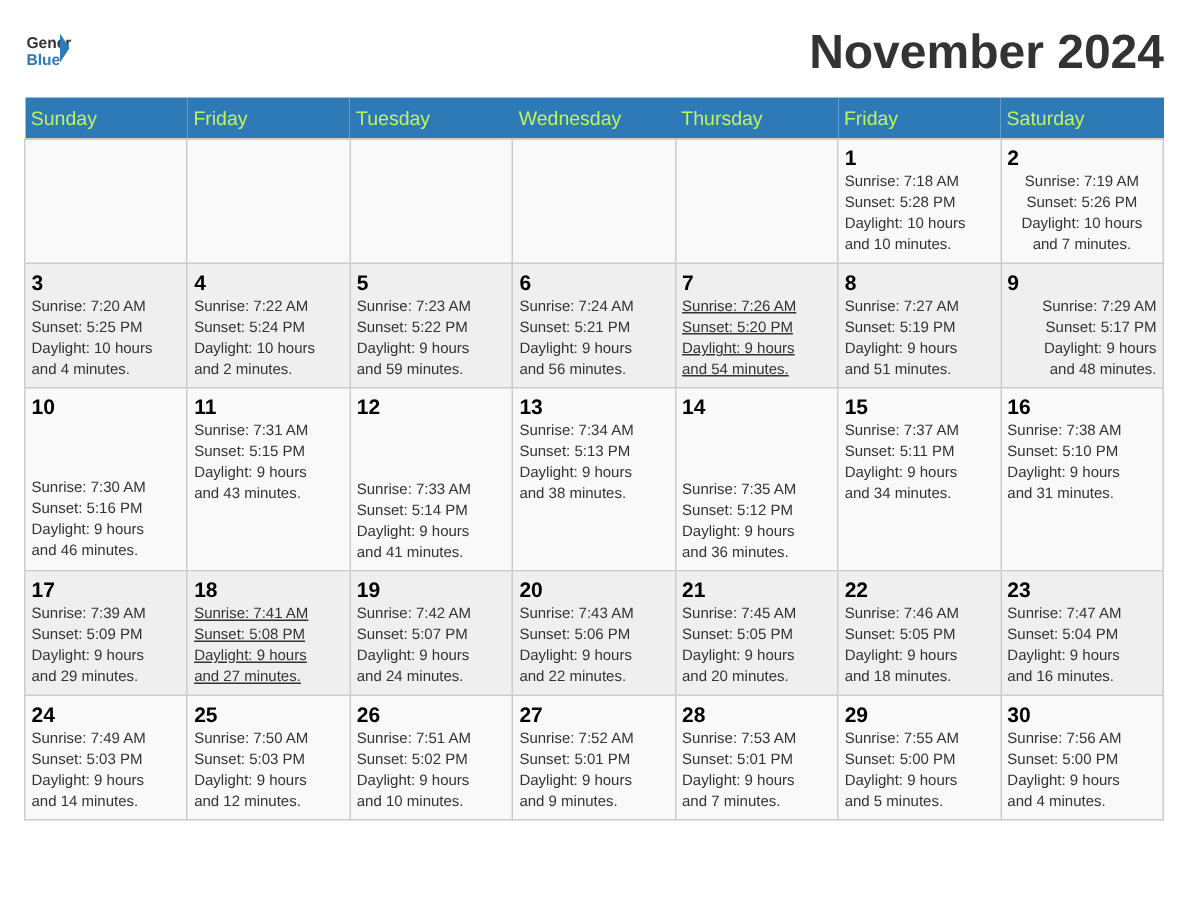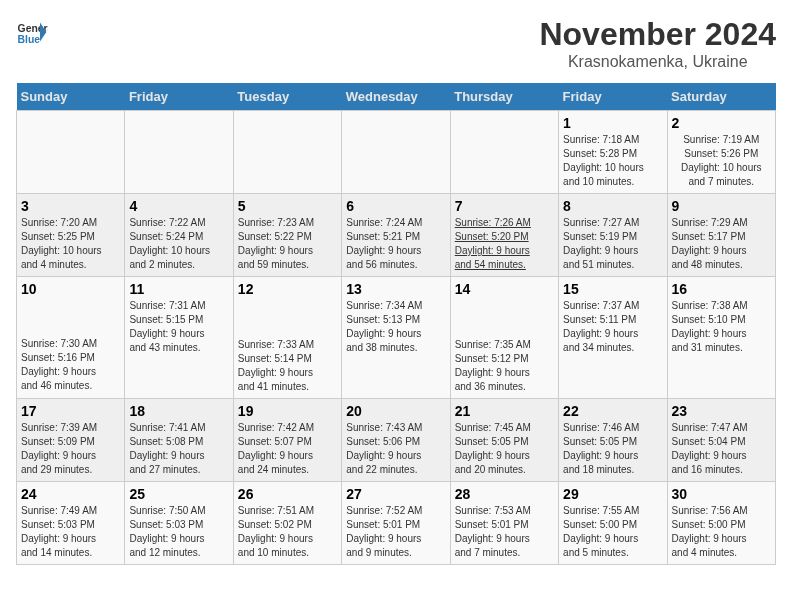--- a/index.html
+++ b/index.html
@@ -37,25 +37,25 @@
       font-size: 16px;
       color: #555;
     }
     table {
       width: 100%;
       border-collapse: collapse;
       font-size: 11px;
     }
     thead tr th {
       background-color: #2e7ab6;
-      color: #e5e5e5;
+      color: #bef264;
       padding: 6px 4px;
       text-align: left;
       font-size: 13px;
-      font-weight: bold;
+      font-weight: normal;
     }
     tbody tr td {
       border: 1px solid #ccc;
       vertical-align: top;
       padding: 4px;
       width: calc(100% / 7);
       height: 80px;
     }
     tbody tr:nth-child(odd) td {
       background-color: #f9f9f9;
@@ -84,21 +84,20 @@
 <div class="header-area">
   <div class="logo">
     <svg class="logo-icon" viewBox="0 0 40 40">
       <text x="2" y="20" font-size="13" font-weight="bold" fill="#333">General</text>
       <text x="2" y="34" font-size="13" font-weight="bold" fill="#2e7ab6">Blue</text>
       <polygon points="30,8 38,20 30,32" fill="#2e7ab6"></polygon>
     </svg>
   </div>
   <div class="title-area">
     <div class="month-title">November 2024</div>
-    <div class="subtitle">Krasnokamenka, Ukraine</div>
   </div>
 </div>
 
 <table>
   <thead>
     <tr id="weekday-header">
     <th>Sunday</th>
         <th>Friday</th>
         <th>Tuesday</th>
         <th>Wednesday</th>
@@ -167,21 +166,21 @@
         </td>
         <td>
           <span class="day-num">8</span>
           <div class="day-info" style="white-space: pre-line;">Sunrise: 7:27 AM
 Sunset: 5:19 PM
 Daylight: 9 hours
 and 51 minutes.</div>
         </td>
         <td>
           <span class="day-num">9</span>
-          <div class="day-info" style="white-space: pre-line;">Sunrise: 7:29 AM
+          <div class="day-info" style="white-space: pre-line; text-align: right;">Sunrise: 7:29 AM
 Sunset: 5:17 PM
 Daylight: 9 hours
 and 48 minutes.</div>
         </td>
       </tr>
       <tr>
         <td>
           <span class="day-num">10</span>
           <div class="day-info" style="white-space: pre-line; margin-top: 40px;">Sunrise: 7:30 AM
 Sunset: 5:16 PM
@@ -234,21 +233,21 @@
       <tr>
         <td>
           <span class="day-num">17</span>
           <div class="day-info" style="white-space: pre-line;">Sunrise: 7:39 AM
 Sunset: 5:09 PM
 Daylight: 9 hours
 and 29 minutes.</div>
         </td>
         <td>
           <span class="day-num">18</span>
-          <div class="day-info" style="white-space: pre-line;">Sunrise: 7:41 AM
+          <div class="day-info" style="white-space: pre-line; text-decoration: underline;">Sunrise: 7:41 AM
 Sunset: 5:08 PM
 Daylight: 9 hours
 and 27 minutes.</div>
         </td>
         <td>
           <span class="day-num">19</span>
           <div class="day-info" style="white-space: pre-line;">Sunrise: 7:42 AM
 Sunset: 5:07 PM
 Daylight: 9 hours
 and 24 minutes.</div>

